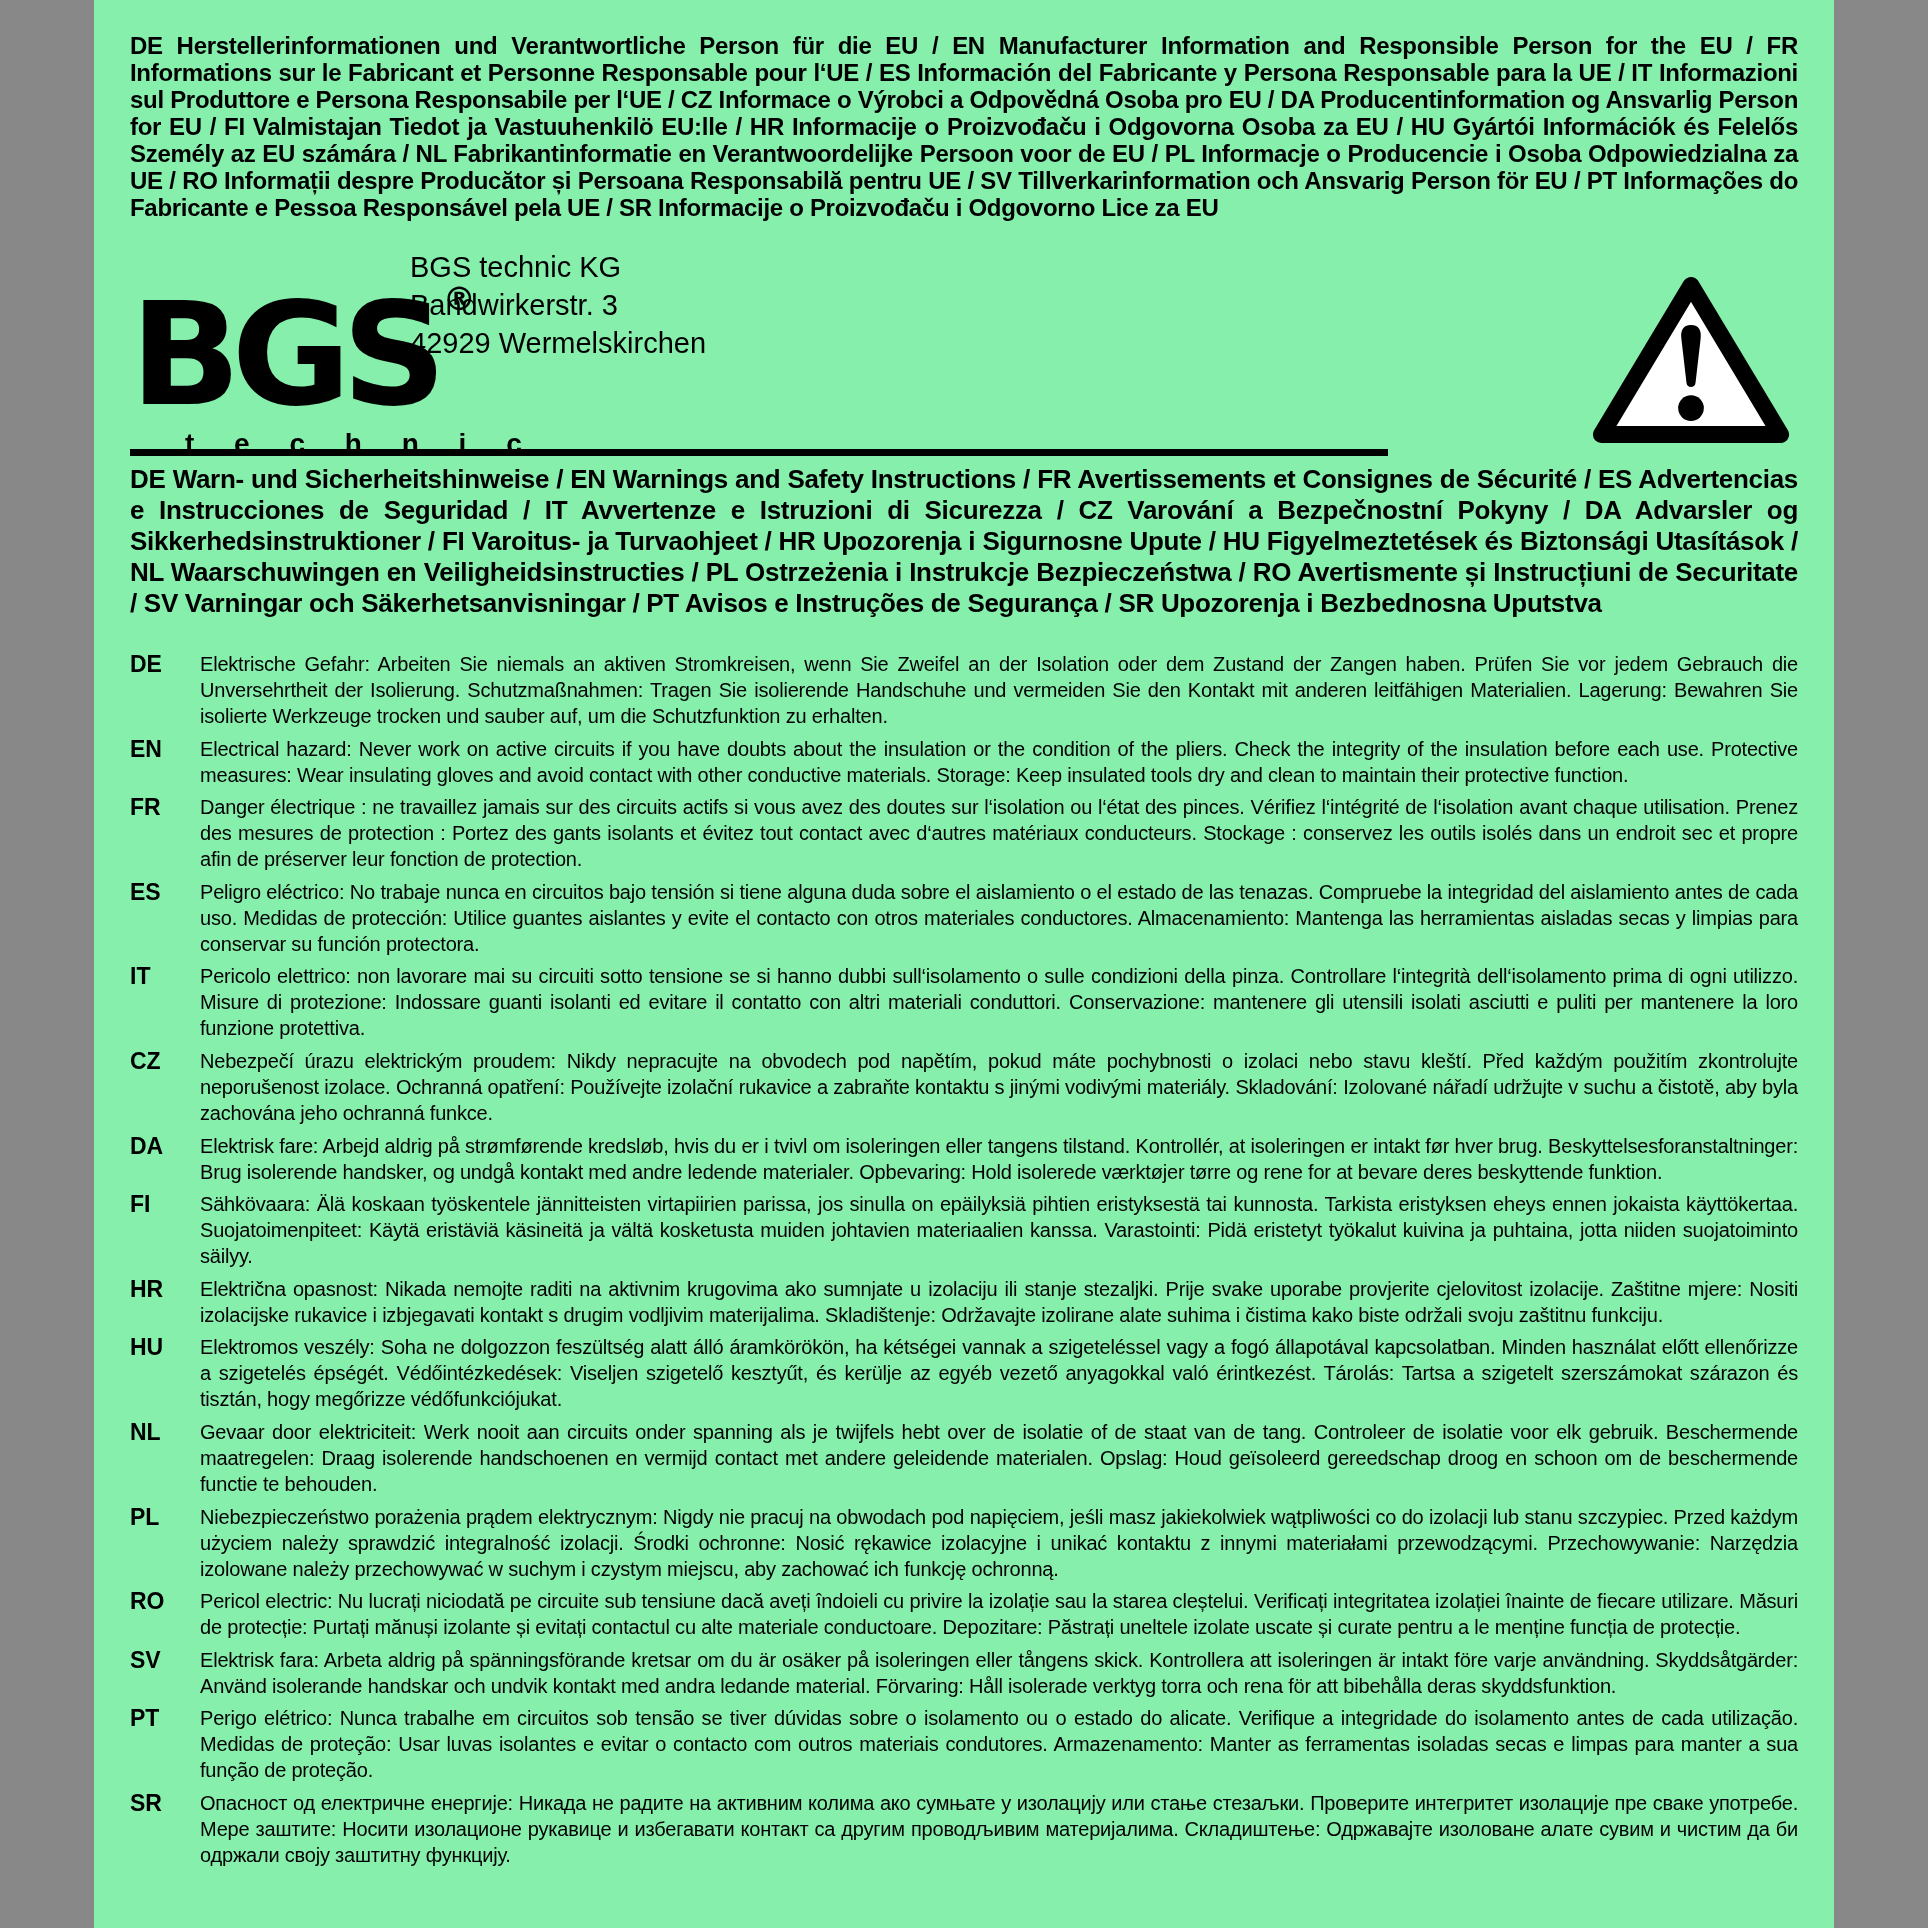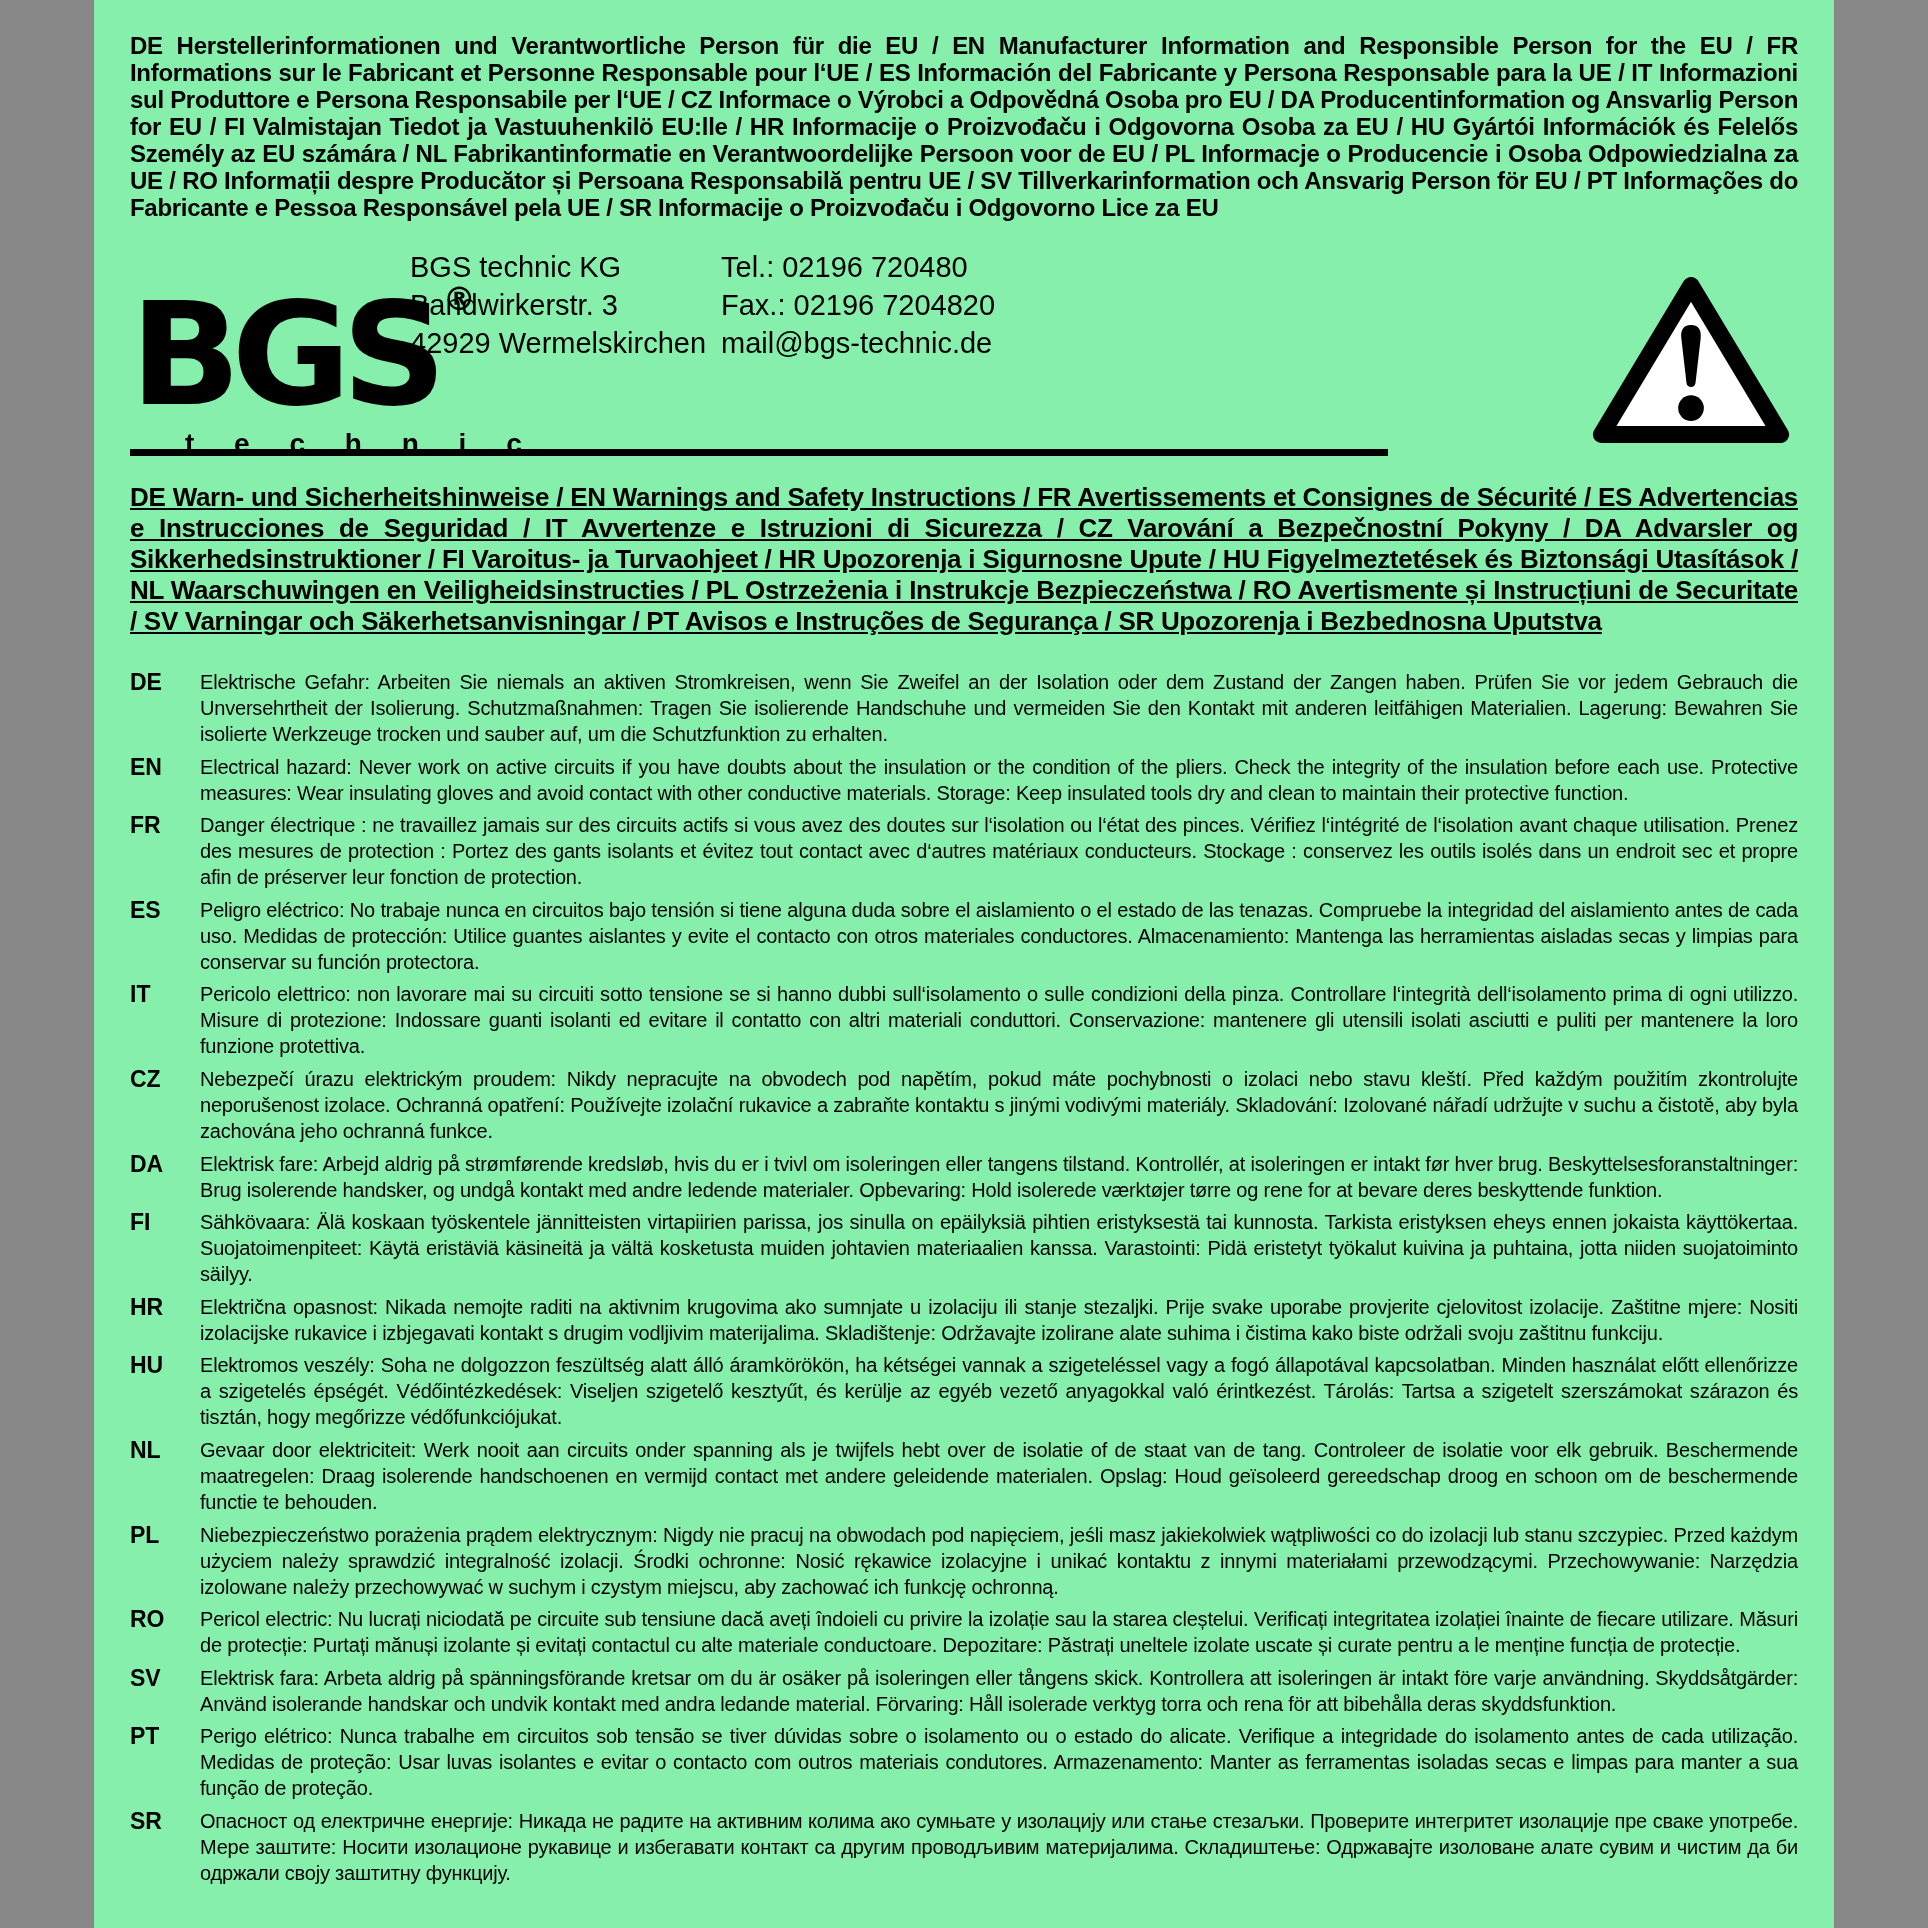--- a/index.html
+++ b/index.html
@@ -71,27 +71,26 @@
     letter-spacing: -0.5px;
   }
   .warn-triangle { position: absolute; right: 7.5px; top: 49px; }
   .divider {
     margin-left: 36px;
     width: 1258px;
     height: 7.5px;
     background: #000;
   }
   .warnings-heading {
-    margin: 26px 36px 0 36px;
+    margin: 8px 36px 0 36px;
     font-size: 26px;
     line-height: 31px;
     font-weight: bold;
     letter-spacing: -0.3px;
     text-align: justify;
-    text-decoration: underline;
   }
   .entries { margin: 32px 36px 0 36px; }
   .entry { display: flex; margin-bottom: 6.6px; }
   .entry .code {
     flex: 0 0 70px;
     font-weight: bold;
     font-size: 23px;
     line-height: 26px;
   }
   .entry .etext {
@@ -115,25 +114,20 @@
       <div class="logo-main"><span>BGS</span><span class="logo-reg">®</span></div>
       <div class="logo-sub">t e c h n i c</div>
     </div>
 
     <div class="addr">
       <div>BGS technic KG</div>
       <div>Bandwirkerstr. 3</div>
       <div>42929 Wermelskirchen</div>
     </div>
 
-    <div class="contact">
-      <div>Tel.: 02196 720480</div>
-      <div>Fax.: 02196 7204820</div>
-      <div>mail@bgs-technic.de</div>
-    </div>
 
 
     <svg class="warn-triangle" width="200" height="168" viewBox="0 0 106 89">
       <path d="M53 5 L100.5 84 L5.5 84 Z" fill="#ffffff" stroke="#000000" stroke-width="9" stroke-linejoin="round"></path>
       <path d="M53 26 C48.6 26 47.4 29.2 47.9 33.2 L50.6 56.5 C50.9 59.6 55.1 59.6 55.4 56.5 L58.1 33.2 C58.6 29.2 57.4 26 53 26 Z" fill="#000000"></path>
       <circle cx="53" cy="70" r="6.8" fill="#000000"></circle>
     </svg>
   </div>
 
   <div class="divider"></div>

